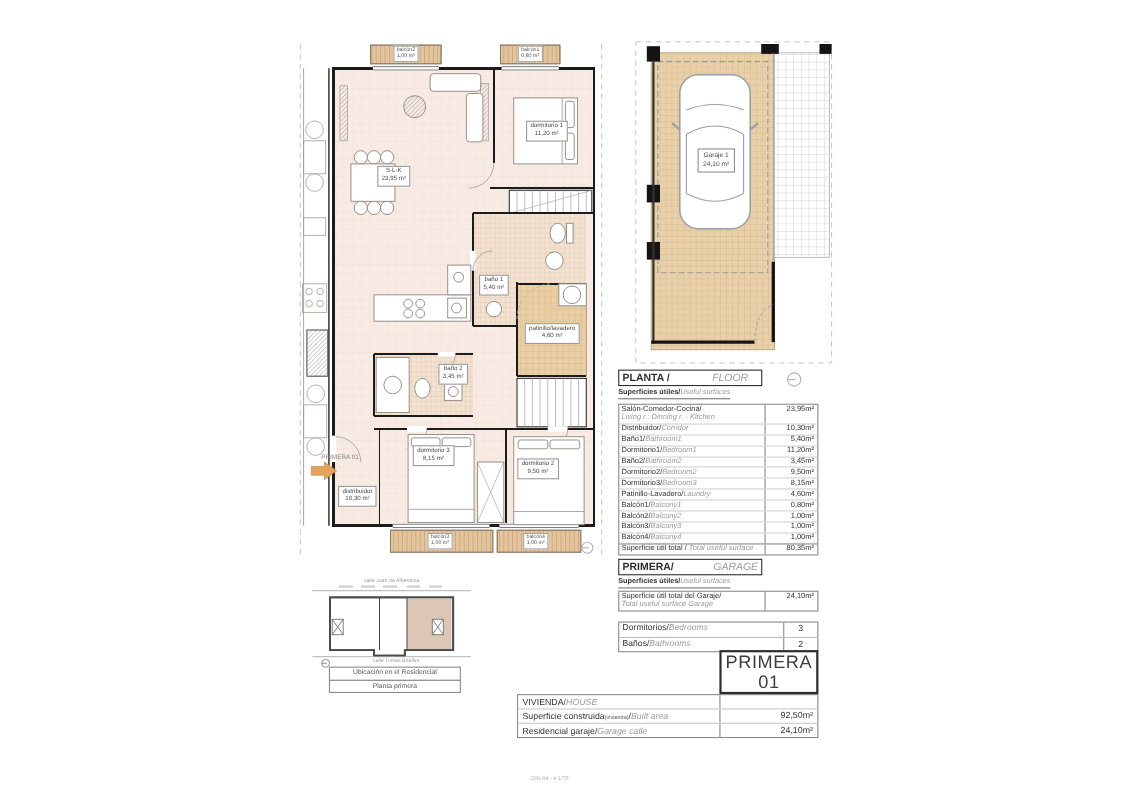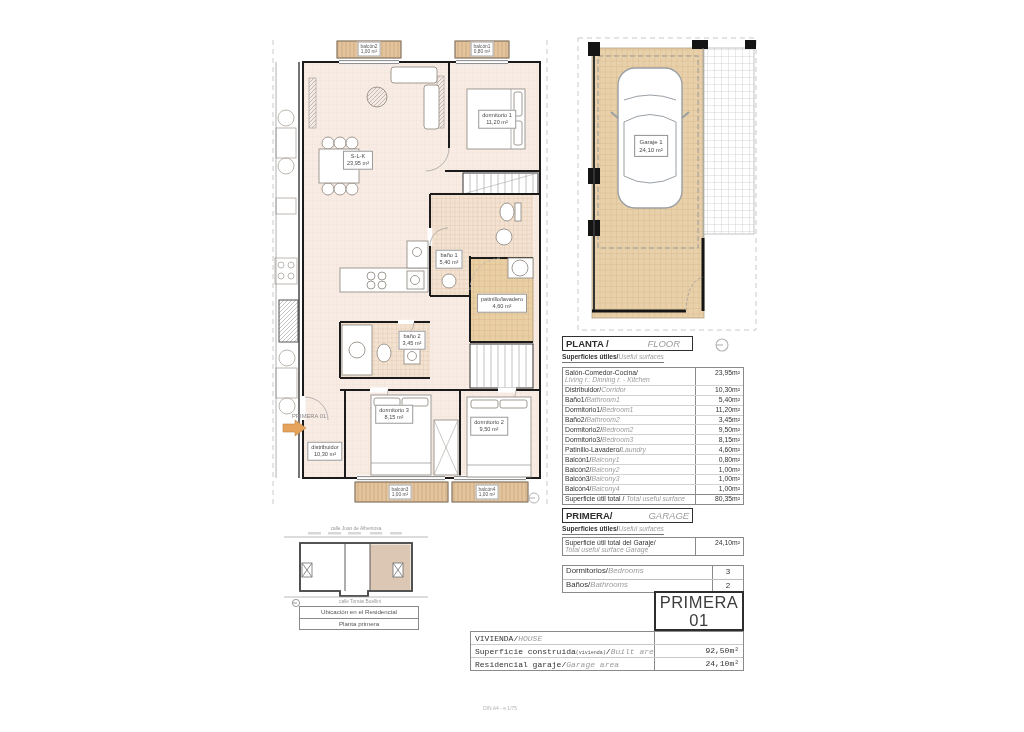--- a/index.html
+++ b/index.html
@@ -44,21 +44,21 @@
   .c-row{display:flex;height:12.5px;border-top:0.7px solid #bdbdbd;}
   .c-row:first-child{border-top:none;}
   .c-lbl{flex:1;padding:0 3px;font-size:7.8px;color:#333;white-space:nowrap;}
   .c-val{width:30px;align-self:stretch;border-left:0.8px solid #8a8a8a;text-align:center;font-size:8px;
          line-height:12.5px;color:#333;}
 
   .badge{position:absolute;left:654px;top:591px;width:86px;height:36px;border:2px solid #2d2d2d;background:#fff;
          text-align:center;color:#3c3c3c;font-size:16.5px;line-height:18px;letter-spacing:0.5px;z-index:7;}
 
   .v-table{position:absolute;left:470px;top:631px;width:272px;border:1px solid #8a8a8a;background:#fff;z-index:6;}
-  .v-row{display:flex;height:12px;align-items:center;border-top:0.7px solid #c9c9c9;font-family:Liberation Mono, monospace;}
+  .v-row{display:flex;height:12px;align-items:center;border-top:0.7px solid #c9c9c9;}
   .v-row:first-child{border-top:none;}
   .v-lbl{flex:1;padding:0 4px;font-size:8px;color:#333;white-space:nowrap;overflow:hidden;}
   .v-lbl .sub-small{font-size:5px;color:#555;}
   .v-val{width:84px;align-self:stretch;border-left:0.8px solid #8a8a8a;text-align:right;
          padding-right:4px;font-size:8px;line-height:12px;color:#333;}
   .footer-note{position:absolute;left:468px;top:705px;width:64px;text-align:center;font-size:5px;color:#b3b3b3;z-index:5;}
 </style>
 </head>
 <body>
 
@@ -465,20 +465,20 @@
   <div class="v-table">
     <div class="v-row">
       <div class="v-lbl"><span>VIVIENDA/</span><span class="en">HOUSE</span></div>
       <div class="v-val"></div>
     </div>
     <div class="v-row">
       <div class="v-lbl"><span>Superficie construida</span><span class="sub-small">(vivienda)</span><span>/</span><span class="en">Built area</span></div>
       <div class="v-val">92,50m²</div>
     </div>
     <div class="v-row">
-      <div class="v-lbl"><span>Residencial garaje/</span><span class="en">Garage area</span></div>
+      <div class="v-lbl"><span>Residencial garaje/</span><span class="en">Garage calle</span></div>
       <div class="v-val">24,10m²</div>
     </div>
   </div>
 
   <div class="footer-note">DIN A4 - e:1/75</div>
 
 </div>
 
 </body></html>

